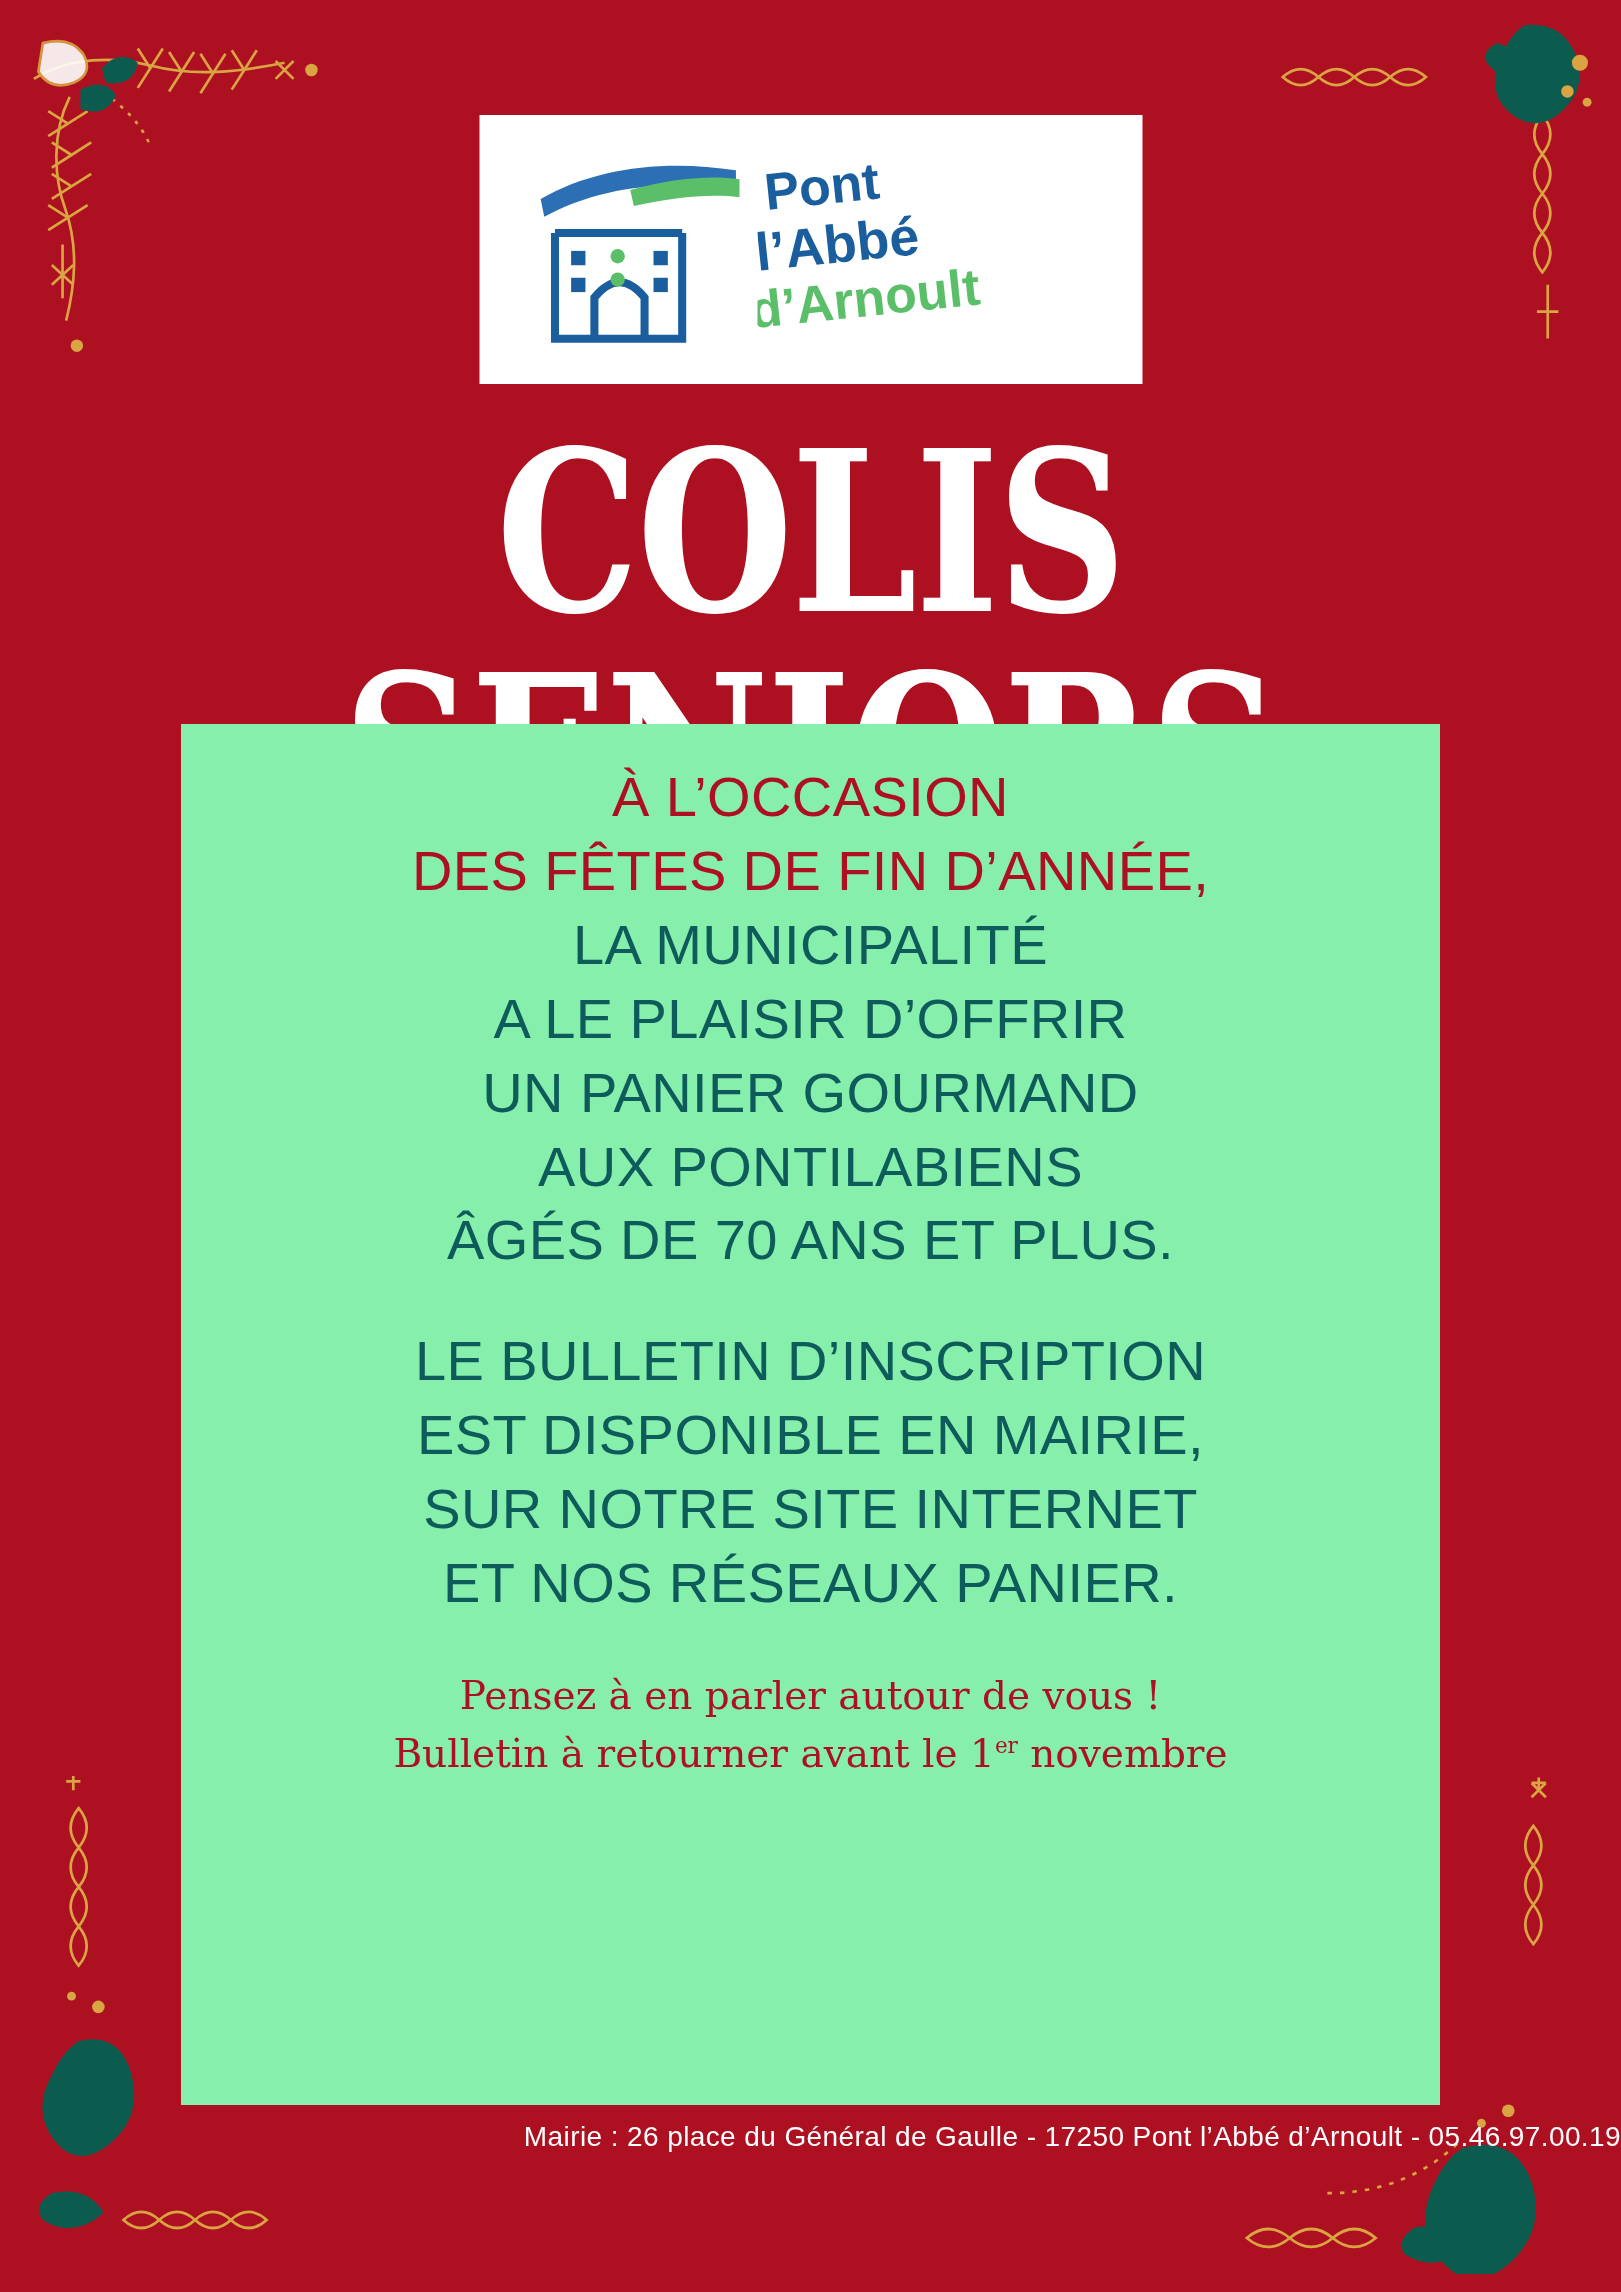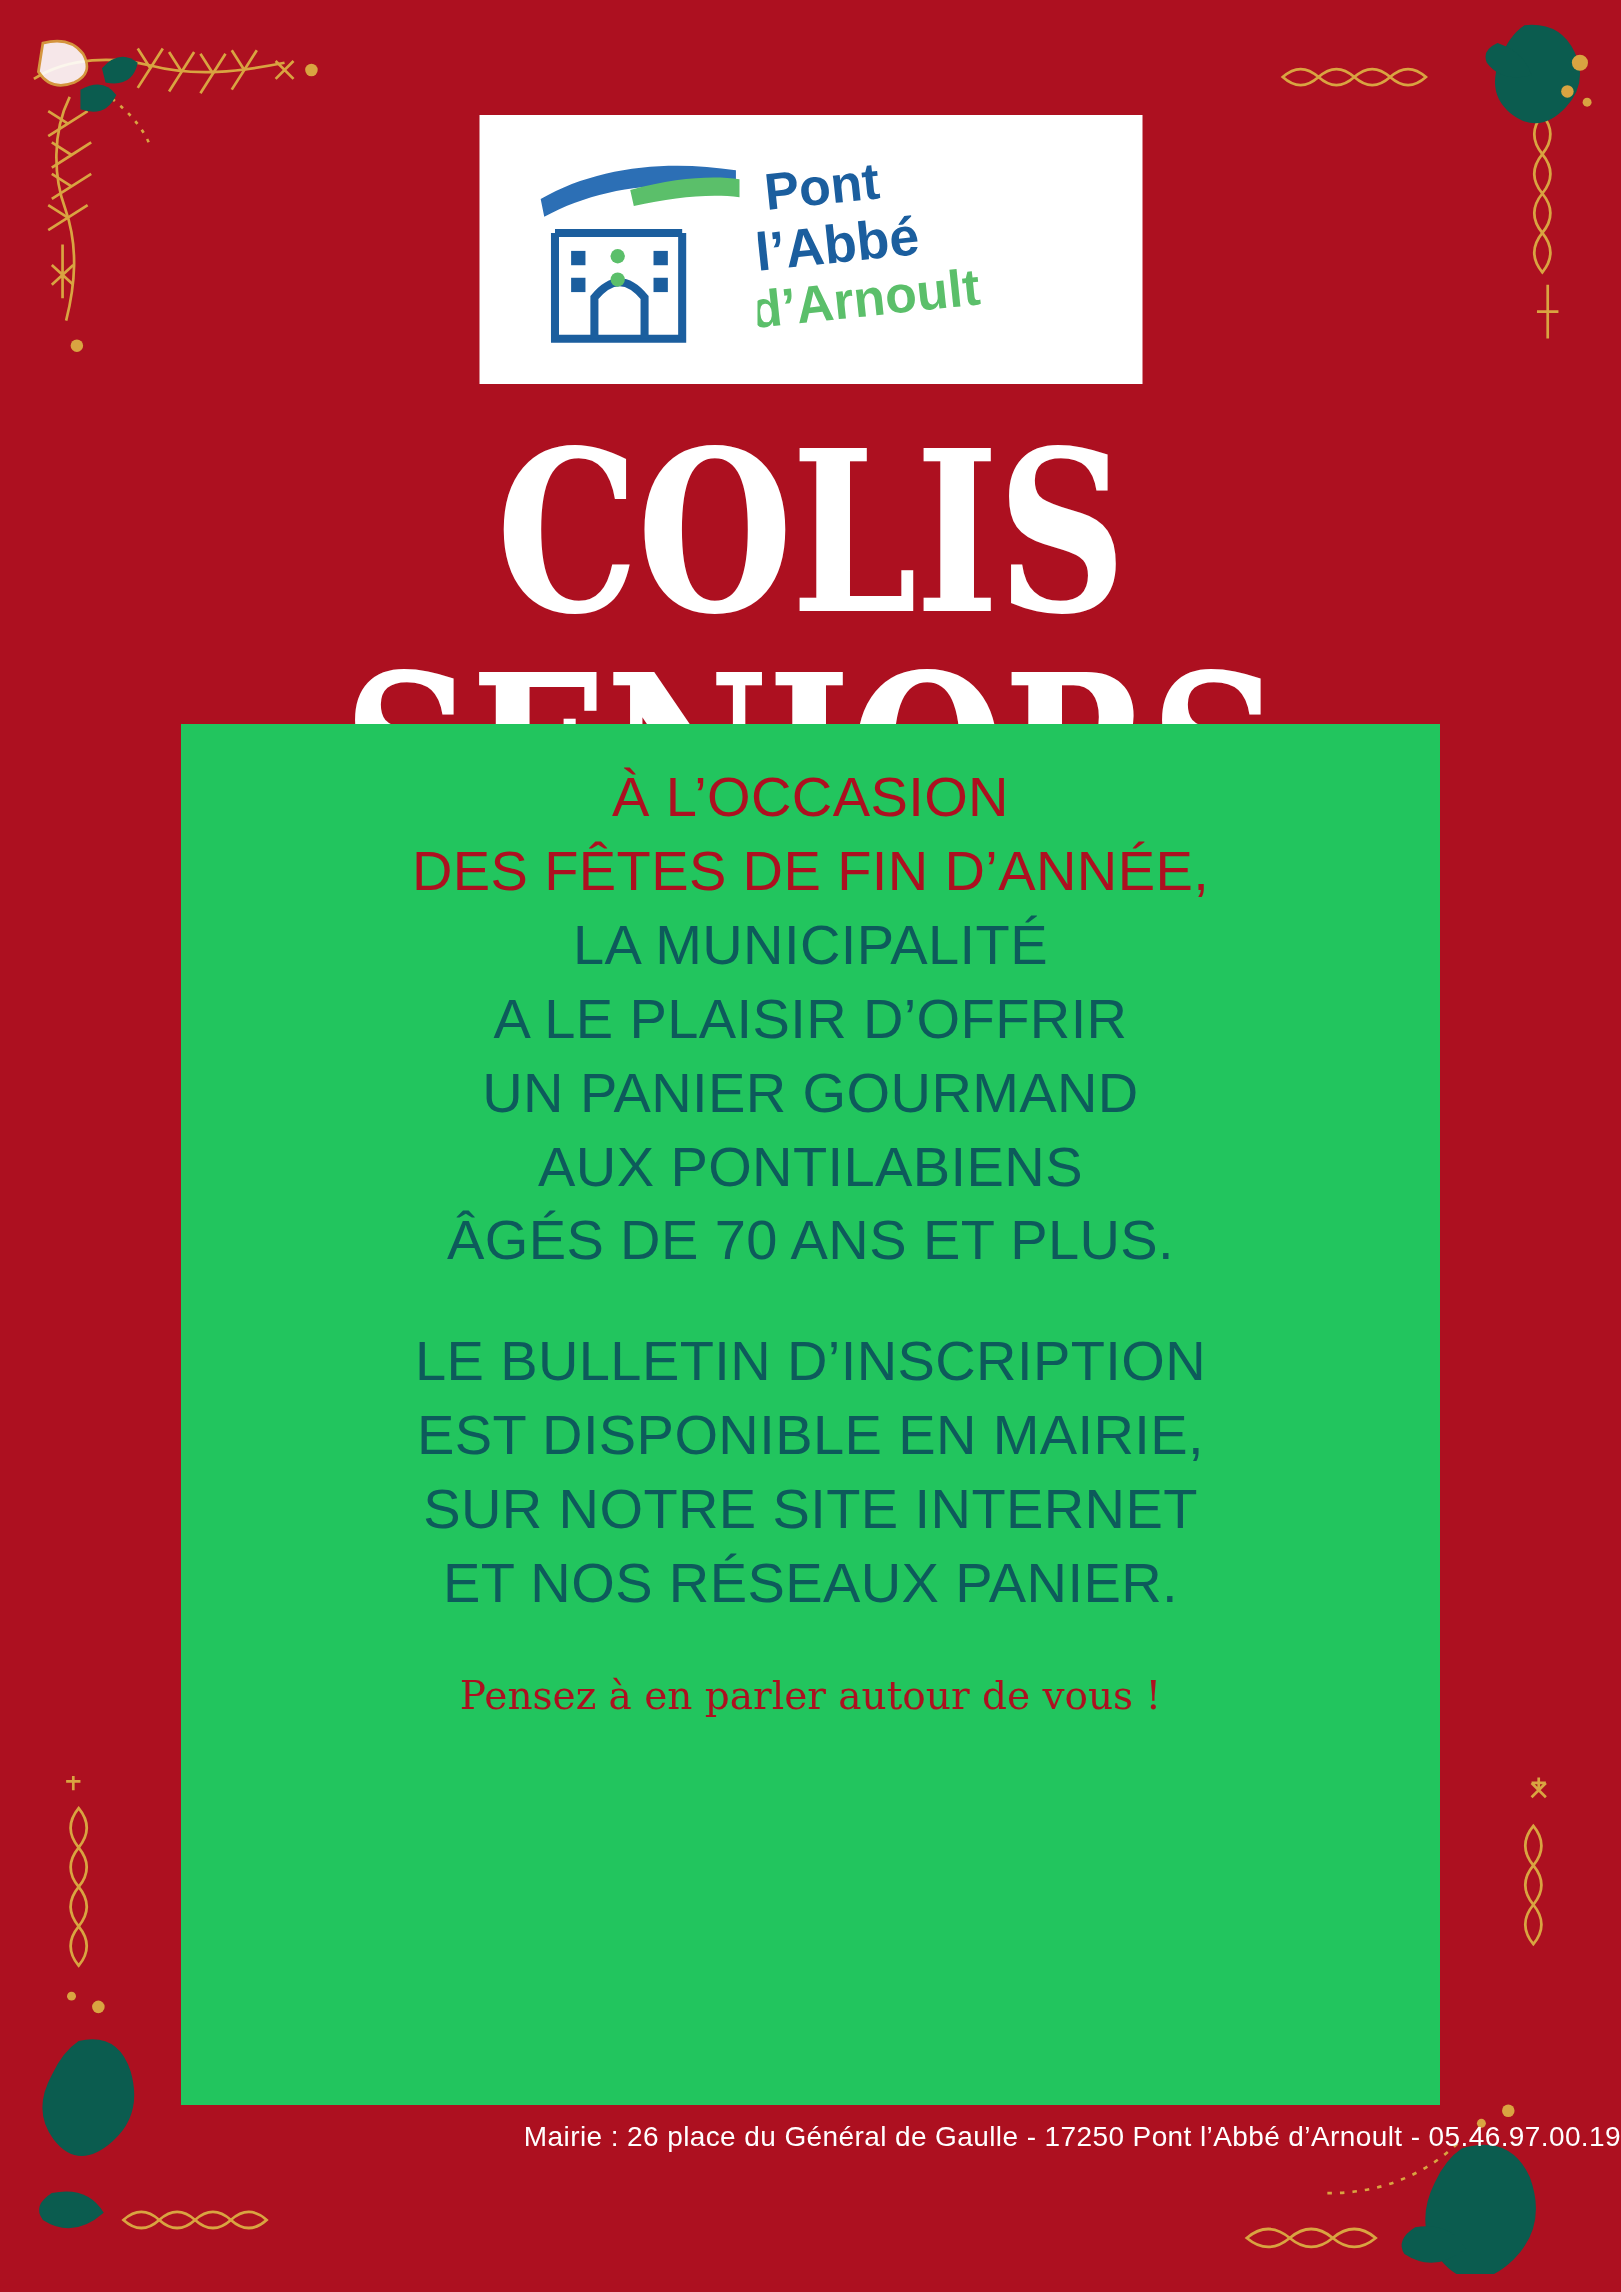--- a/index.html
+++ b/index.html
@@ -70,21 +70,21 @@
     transform-origin: top center;
   }
 
   
   .panel {
     position: absolute;
     top: 724px;
     left: 181px;
     width: 1259px;
     height: 1381px;
-    background: #22c55e;
+    background: #86efac;
     box-sizing: border-box;
     padding: 36px 27px 9px 27px;
     text-align: center;
   }
 
   .line {
     font-family: "Liberation Sans", sans-serif;
     font-size: 56px;
     line-height: 1.32;
     letter-spacing: 0.4px;
@@ -277,20 +277,21 @@
     <div class="gap"></div>
 
     <div class="line">LE BULLETIN D’INSCRIPTION</div>
     <div class="line">EST DISPONIBLE EN MAIRIE,</div>
     <div class="line">SUR NOTRE SITE INTERNET</div>
     <div class="line">ET NOS RÉSEAUX PANIER.</div>
 
     <div class="gap"></div>
 
     <div class="script">Pensez à en parler autour de vous !</div>
+    <div class="script"><span>Bulletin à retourner avant le 1</span><sup>er</sup><span> novembre</span></div>
   </div>
 
   <div class="footer">
     <div class="addr">Mairie : 26 place du Général de Gaulle - 17250 Pont l’Abbé d’Arnoult - 05.46.97.00.19</div>
   </div>
 
 </div>
 
 
 </body></html>

